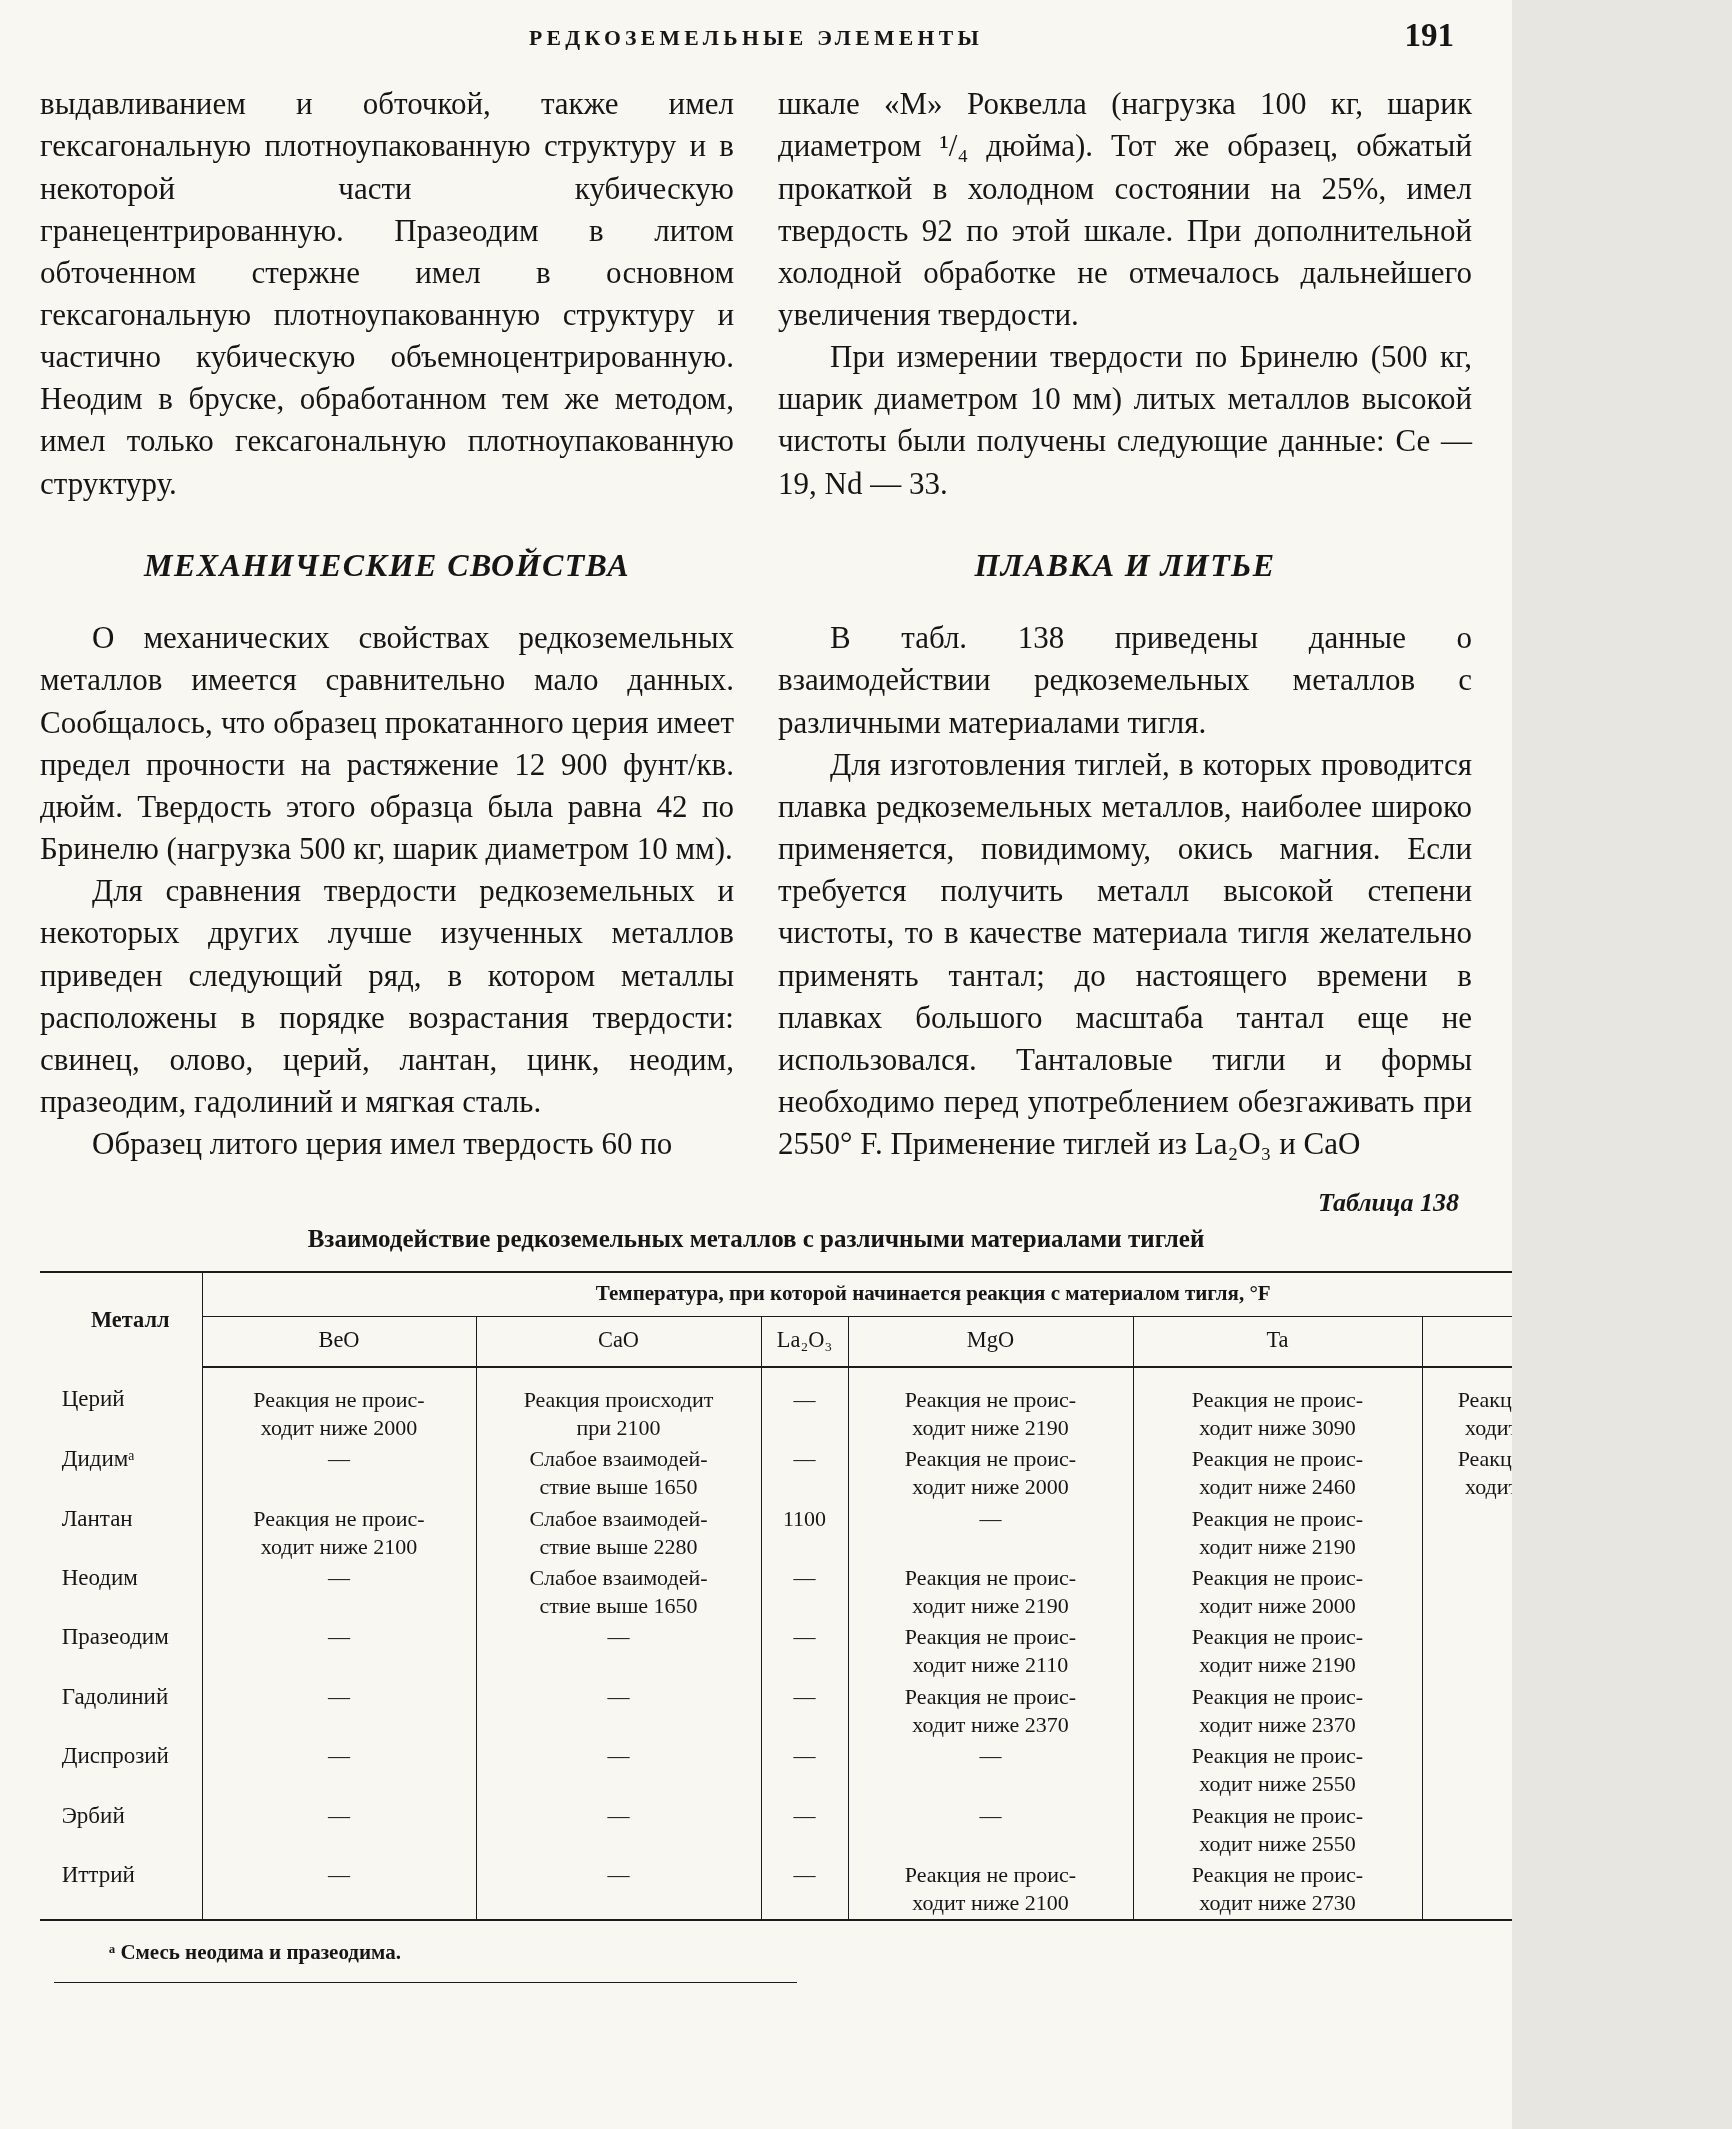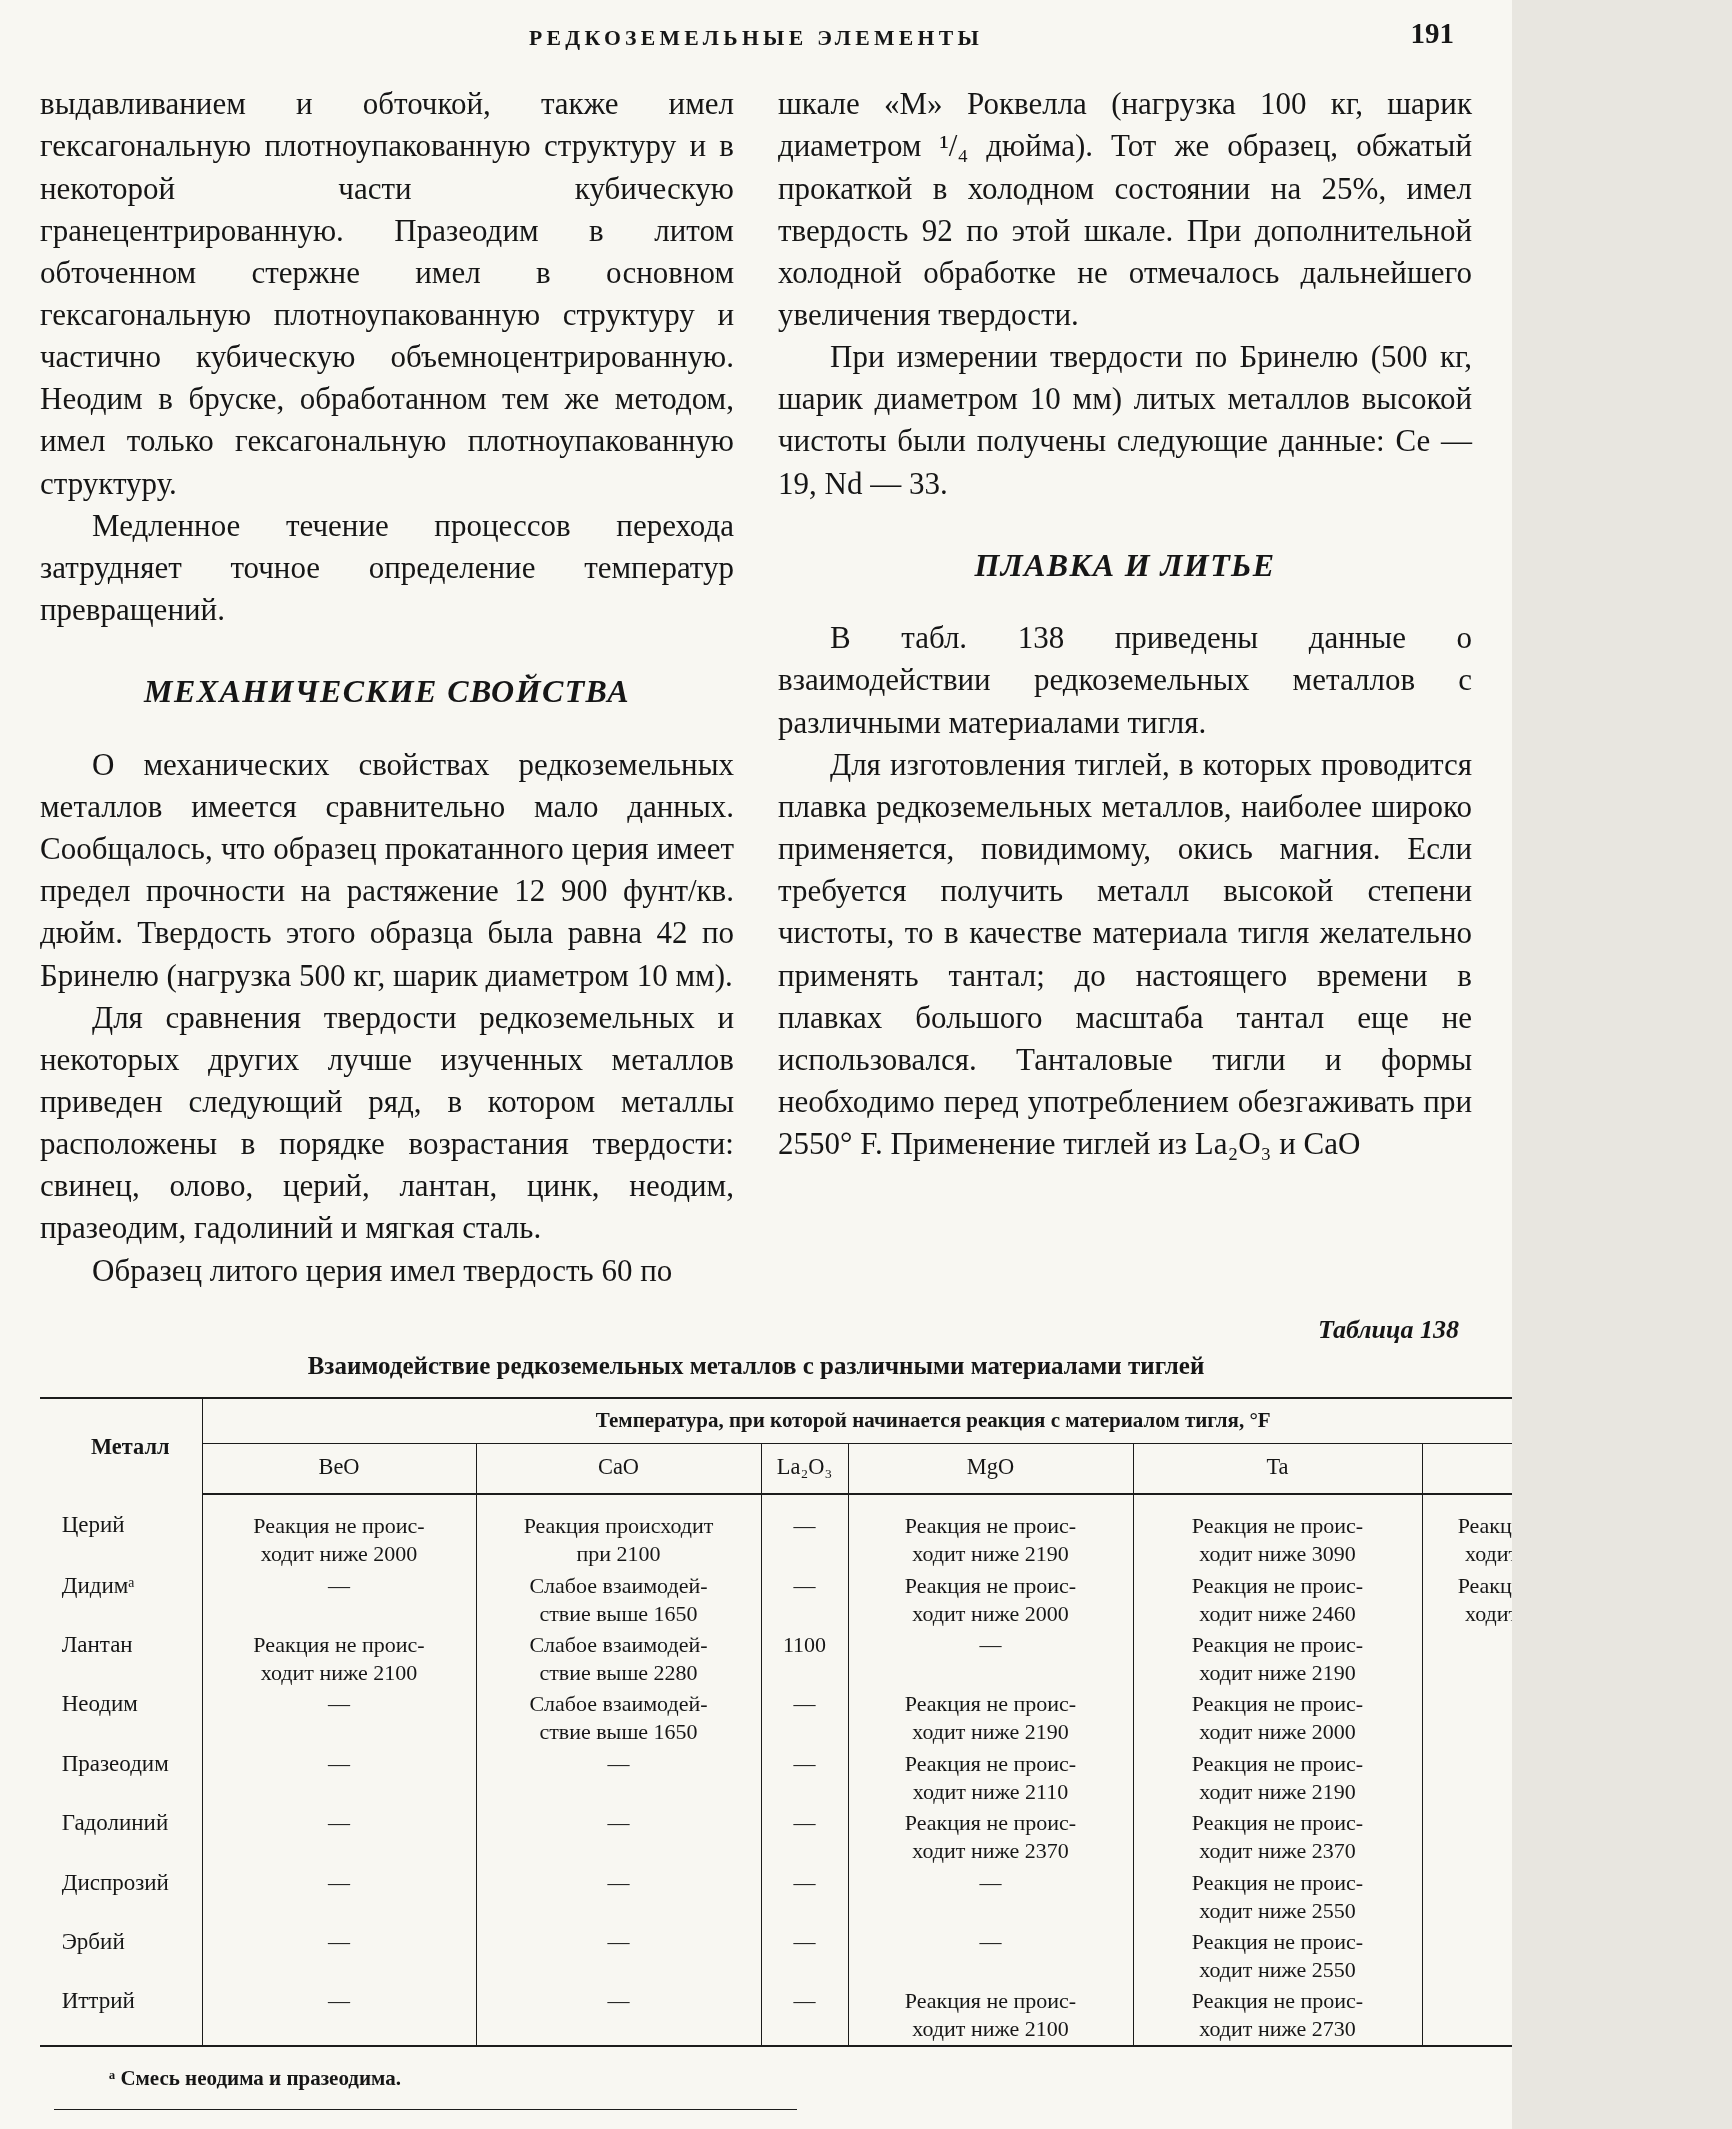--- a/index.html
+++ b/index.html
@@ -23,21 +23,21 @@
     text-align: center;
     font-weight: bold;
     font-size: 21.7px;
     letter-spacing: 4.3px;
     padding-top: 7.2px;
   }
   .page-number {
     position: absolute;
     top: 17.3px;
     right: 58px;
-    font-size: 29px;
+    font-size: 33px;
     font-weight: bold;
   }
   
   .columns {
     display: flex;
     gap: 44px;
     margin-top: 32px;
   }
   .col {
     flex: 1 1 0;
@@ -143,21 +143,20 @@
 <body>
 
 <div class="page">
 
   <div class="running-head">РЕДКОЗЕМЕЛЬНЫЕ ЭЛЕМЕНТЫ</div>
   <div class="page-number">191</div>
 
   <div class="columns">
     <div class="col">
       <p class="para noindent">выдавливанием и обточкой, также имел гексагональную плотноупакованную структуру и в некоторой части кубическую гранецентрированную. Празеодим в литом обточенном стержне имел в основном гексагональную плотноупакованную структуру и частично кубическую объемноцентрированную. Неодим в бруске, обработанном тем же методом, имел только гексагональную плотноупакованную структуру.</p>
-      <p class="para">Медленное течение процессов перехода затрудняет точное определение температур превращений.</p>
       <h2 class="section-heading">МЕХАНИЧЕСКИЕ СВОЙСТВА</h2>
       <p class="para">О механических свойствах редкоземельных металлов имеется сравнительно мало данных. Сообщалось, что образец прокатанного церия имеет предел прочности на растяжение 12 900 фунт/кв. дюйм. Твердость этого образца была равна 42 по Бринелю (нагрузка 500 кг, шарик диаметром 10 мм).</p>
       <p class="para">Для сравнения твердости редкоземельных и некоторых других лучше изученных металлов приведен следующий ряд, в котором металлы расположены в порядке возрастания твердости: свинец, олово, церий, лантан, цинк, неодим, празеодим, гадолиний и мягкая сталь.</p>
       <p class="para">Образец литого церия имел твердость 60 по</p>
     </div>
     <div class="col">
       <p class="para noindent">шкале «М» Роквелла (нагрузка 100 кг, шарик диаметром ¹/₄ дюйма). Тот же образец, обжатый прокаткой в холодном состоянии на 25%, имел твердость 92 по этой шкале. При дополнительной холодной обработке не отмечалось дальнейшего увеличения твердости.</p>
       <p class="para">При измерении твердости по Бринелю (500 кг, шарик диаметром 10 мм) литых металлов высокой чистоты были получены следующие данные: Се — 19, Nd — 33.</p>
       <h2 class="section-heading">ПЛАВКА И ЛИТЬЕ</h2>
       <p class="para">В табл. 138 приведены данные о взаимодействии редкоземельных металлов с различными материалами тигля.</p>

